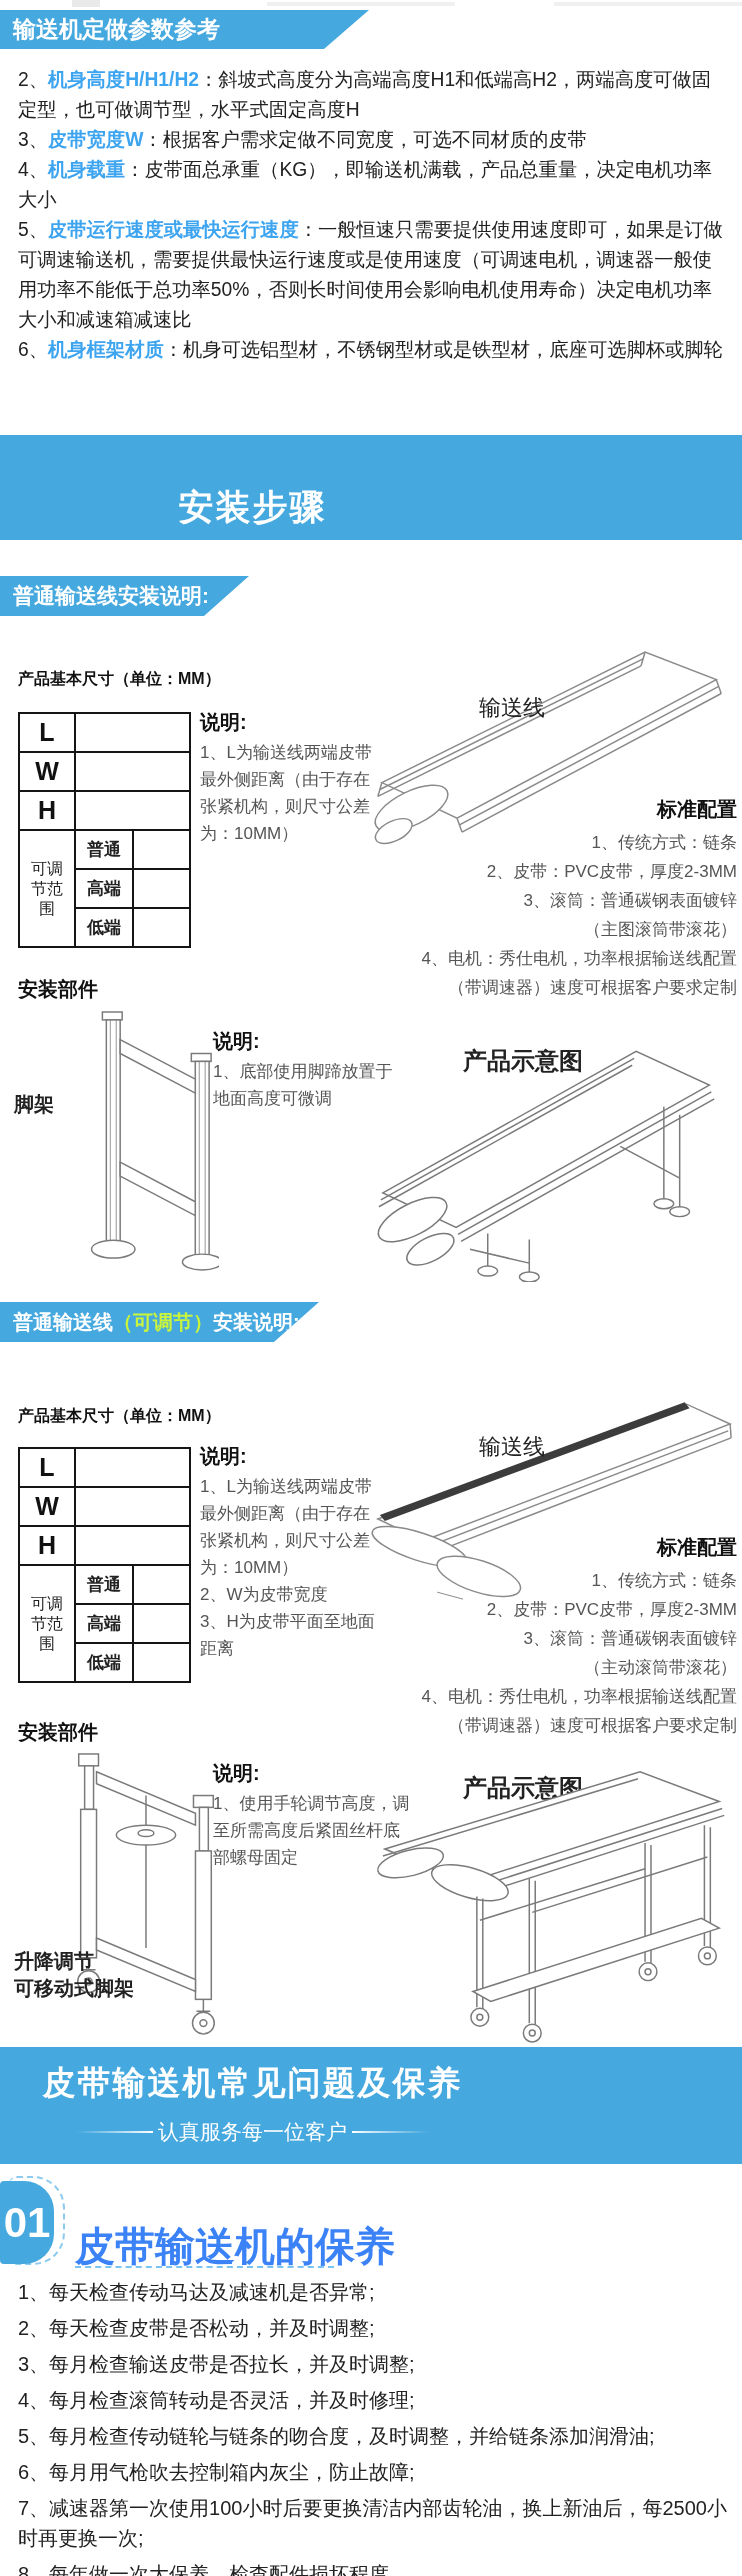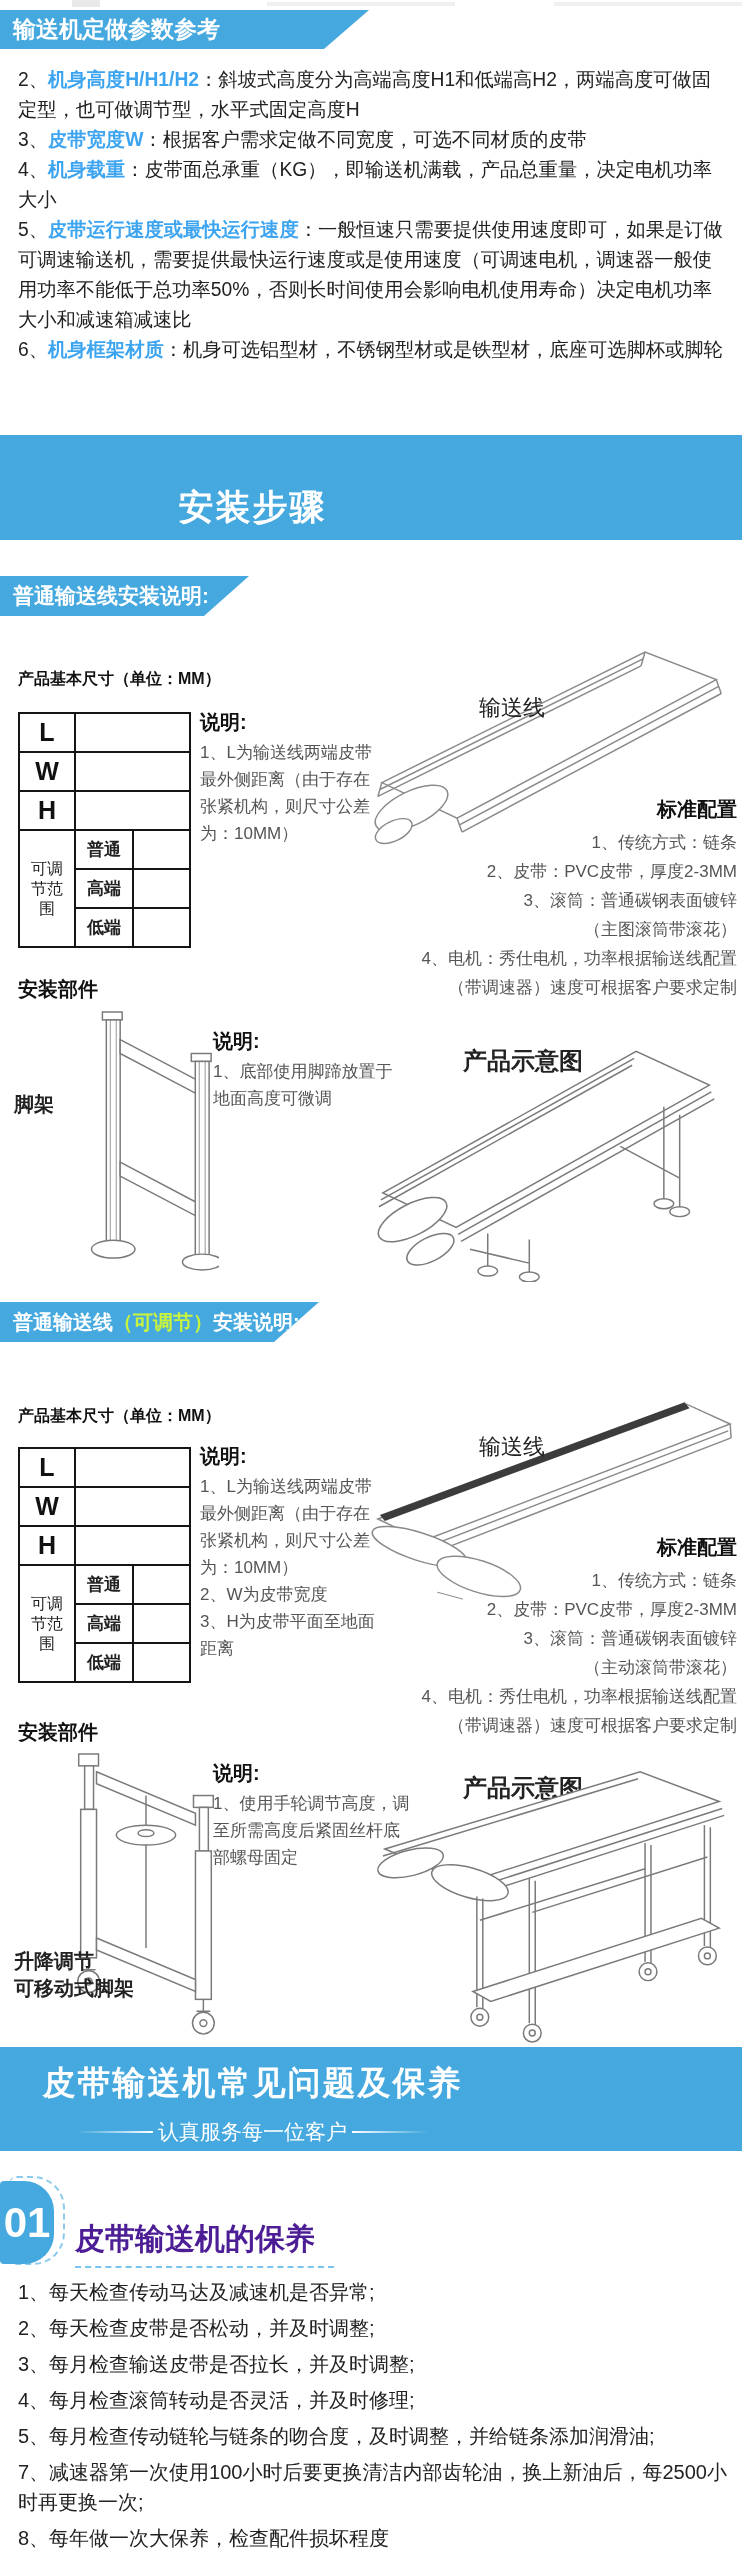--- a/index.html
+++ b/index.html
@@ -14,21 +14,21 @@
   #ribbon2{top:576px;height:40px;width:249px;font-size:21px;}
   #ribbon3{top:1302px;height:40px;width:319px;font-size:20px;}
   .grn{color:#c9f43e;}
   
   .params{position:absolute;left:18px;top:65px;width:709px;font-size:19.3px;line-height:30px;color:#222;}
   .params p{margin:0;}
   .kw{color:#3da4f0;font-weight:bold;}
   
   .banner{position:absolute;left:0;width:743px;background:#45a8de;color:#fff;}
   #banner1{top:435px;height:105px;}
-  #banner2{top:2047px;height:104px;}
+  #banner2{top:2047px;height:117px;}
   .binner{position:absolute;left:0;width:505px;text-align:center;}
   .btitle{font-size:35px;font-weight:bold;letter-spacing:2px;}
   #banner1 .binner{top:13px;margin-top:36px;} #banner2 .binner{top:14px;}
   .bsub{display:flex;align-items:center;justify-content:center;gap:5px;margin-top:12px;font-size:21px;}
   .bline{height:2px;width:77px;}
   .bline.l{background:linear-gradient(to left,#ffffff,rgba(255,255,255,0));}
   .bline.r{background:linear-gradient(to right,#ffffff,rgba(255,255,255,0));}
   
   .sec-title{position:absolute;font-size:16px;font-weight:bold;color:#111;}
   .dlabel{position:absolute;font-size:21px;font-weight:bold;color:#222;}
@@ -44,21 +44,21 @@
   .c.lbl{font-size:25px;font-weight:600;color:#111;}
   .c.adj{font-size:16px;line-height:20px;text-align:center;padding:0 5px;box-sizing:border-box;}
   .c.sub{font-size:17px;color:#222;font-weight:bold;}
   svg{position:absolute;}
   
   .badge-outline{position:absolute;left:9px;top:2176px;width:54px;height:85px;
                  border:2px dashed #8ccaee;border-left:none;border-radius:8px 32px 32px 8px;}
   .badge{position:absolute;left:0;top:2181px;width:54px;height:83px;background:#45a8de;color:#fff;
          font-size:42px;font-weight:bold;display:flex;align-items:center;justify-content:center;
          border-radius:4px 30px 30px 4px;}
-  .mtitle{position:absolute;left:75px;top:2219px;font-size:30px;font-weight:bold;color:#4c1d95;text-align:right;}
+  .mtitle{position:absolute;left:75px;top:2219px;font-size:40px;font-weight:bold;color:#3b82f6;text-align:right;}
   .munderline{position:absolute;left:75px;top:2266px;width:259px;border-top:2px dashed #79c3f0;}
   .mlist{position:absolute;left:18px;top:2277px;width:709px;font-size:20px;line-height:30px;color:#222;}
   .mlist p{margin:0 0 6px;}
 </style>
 </head>
 <body>
 
 <div id="page">
 
   <div class="remnant" style="left:72px;top:0;width:28px;height:7px;"></div>
@@ -311,18 +311,19 @@
   <div class="badge">01</div>
   <div class="mtitle">皮带输送机的保养</div>
   <div class="munderline"></div>
 
   <div class="mlist">
     <p>1、每天检查传动马达及减速机是否异常;</p>
     <p>2、每天检查皮带是否松动，并及时调整;</p>
     <p>3、每月检查输送皮带是否拉长，并及时调整;</p>
     <p>4、每月检查滚筒转动是否灵活，并及时修理;</p>
     <p>5、每月检查传动链轮与链条的吻合度，及时调整，并给链条添加润滑油;</p>
+    <p>6、每月用气枪吹去控制箱内灰尘，防止故障;</p>
     <p>7、减速器第一次使用100小时后要更换清洁内部齿轮油，换上新油后，每2500小时再更换一次;</p>
     <p>8、每年做一次大保养，检查配件损坏程度</p>
   </div>
 
 </div>
 
 
 </body></html>

